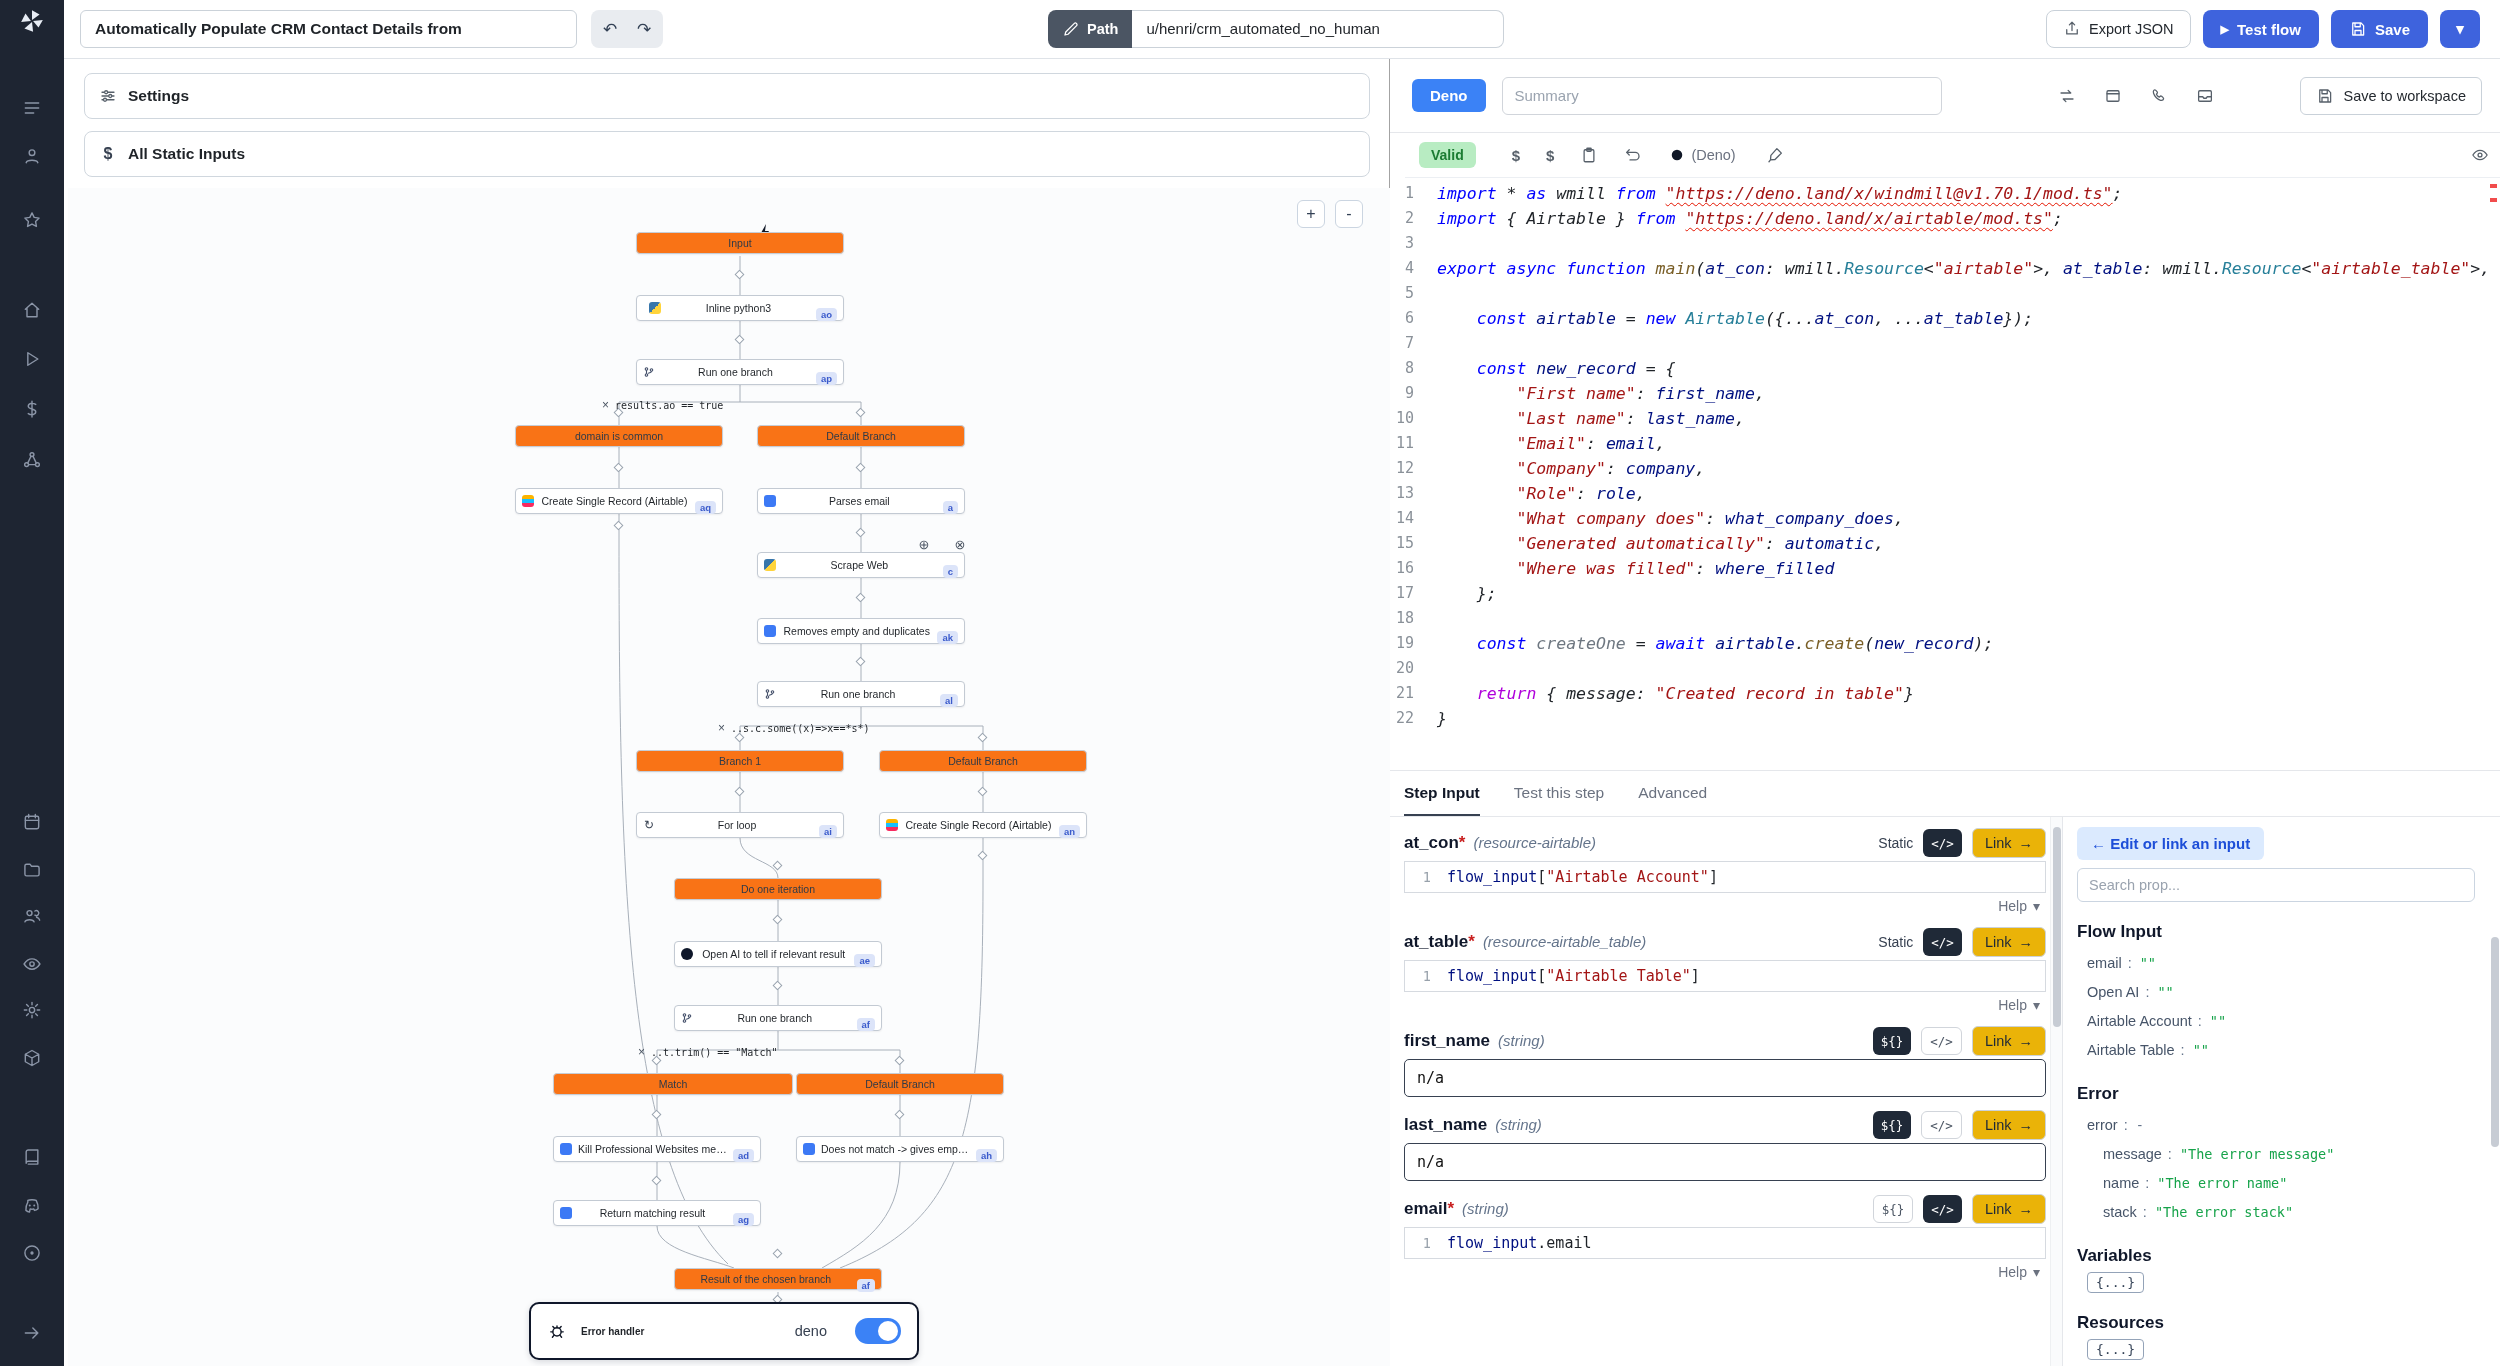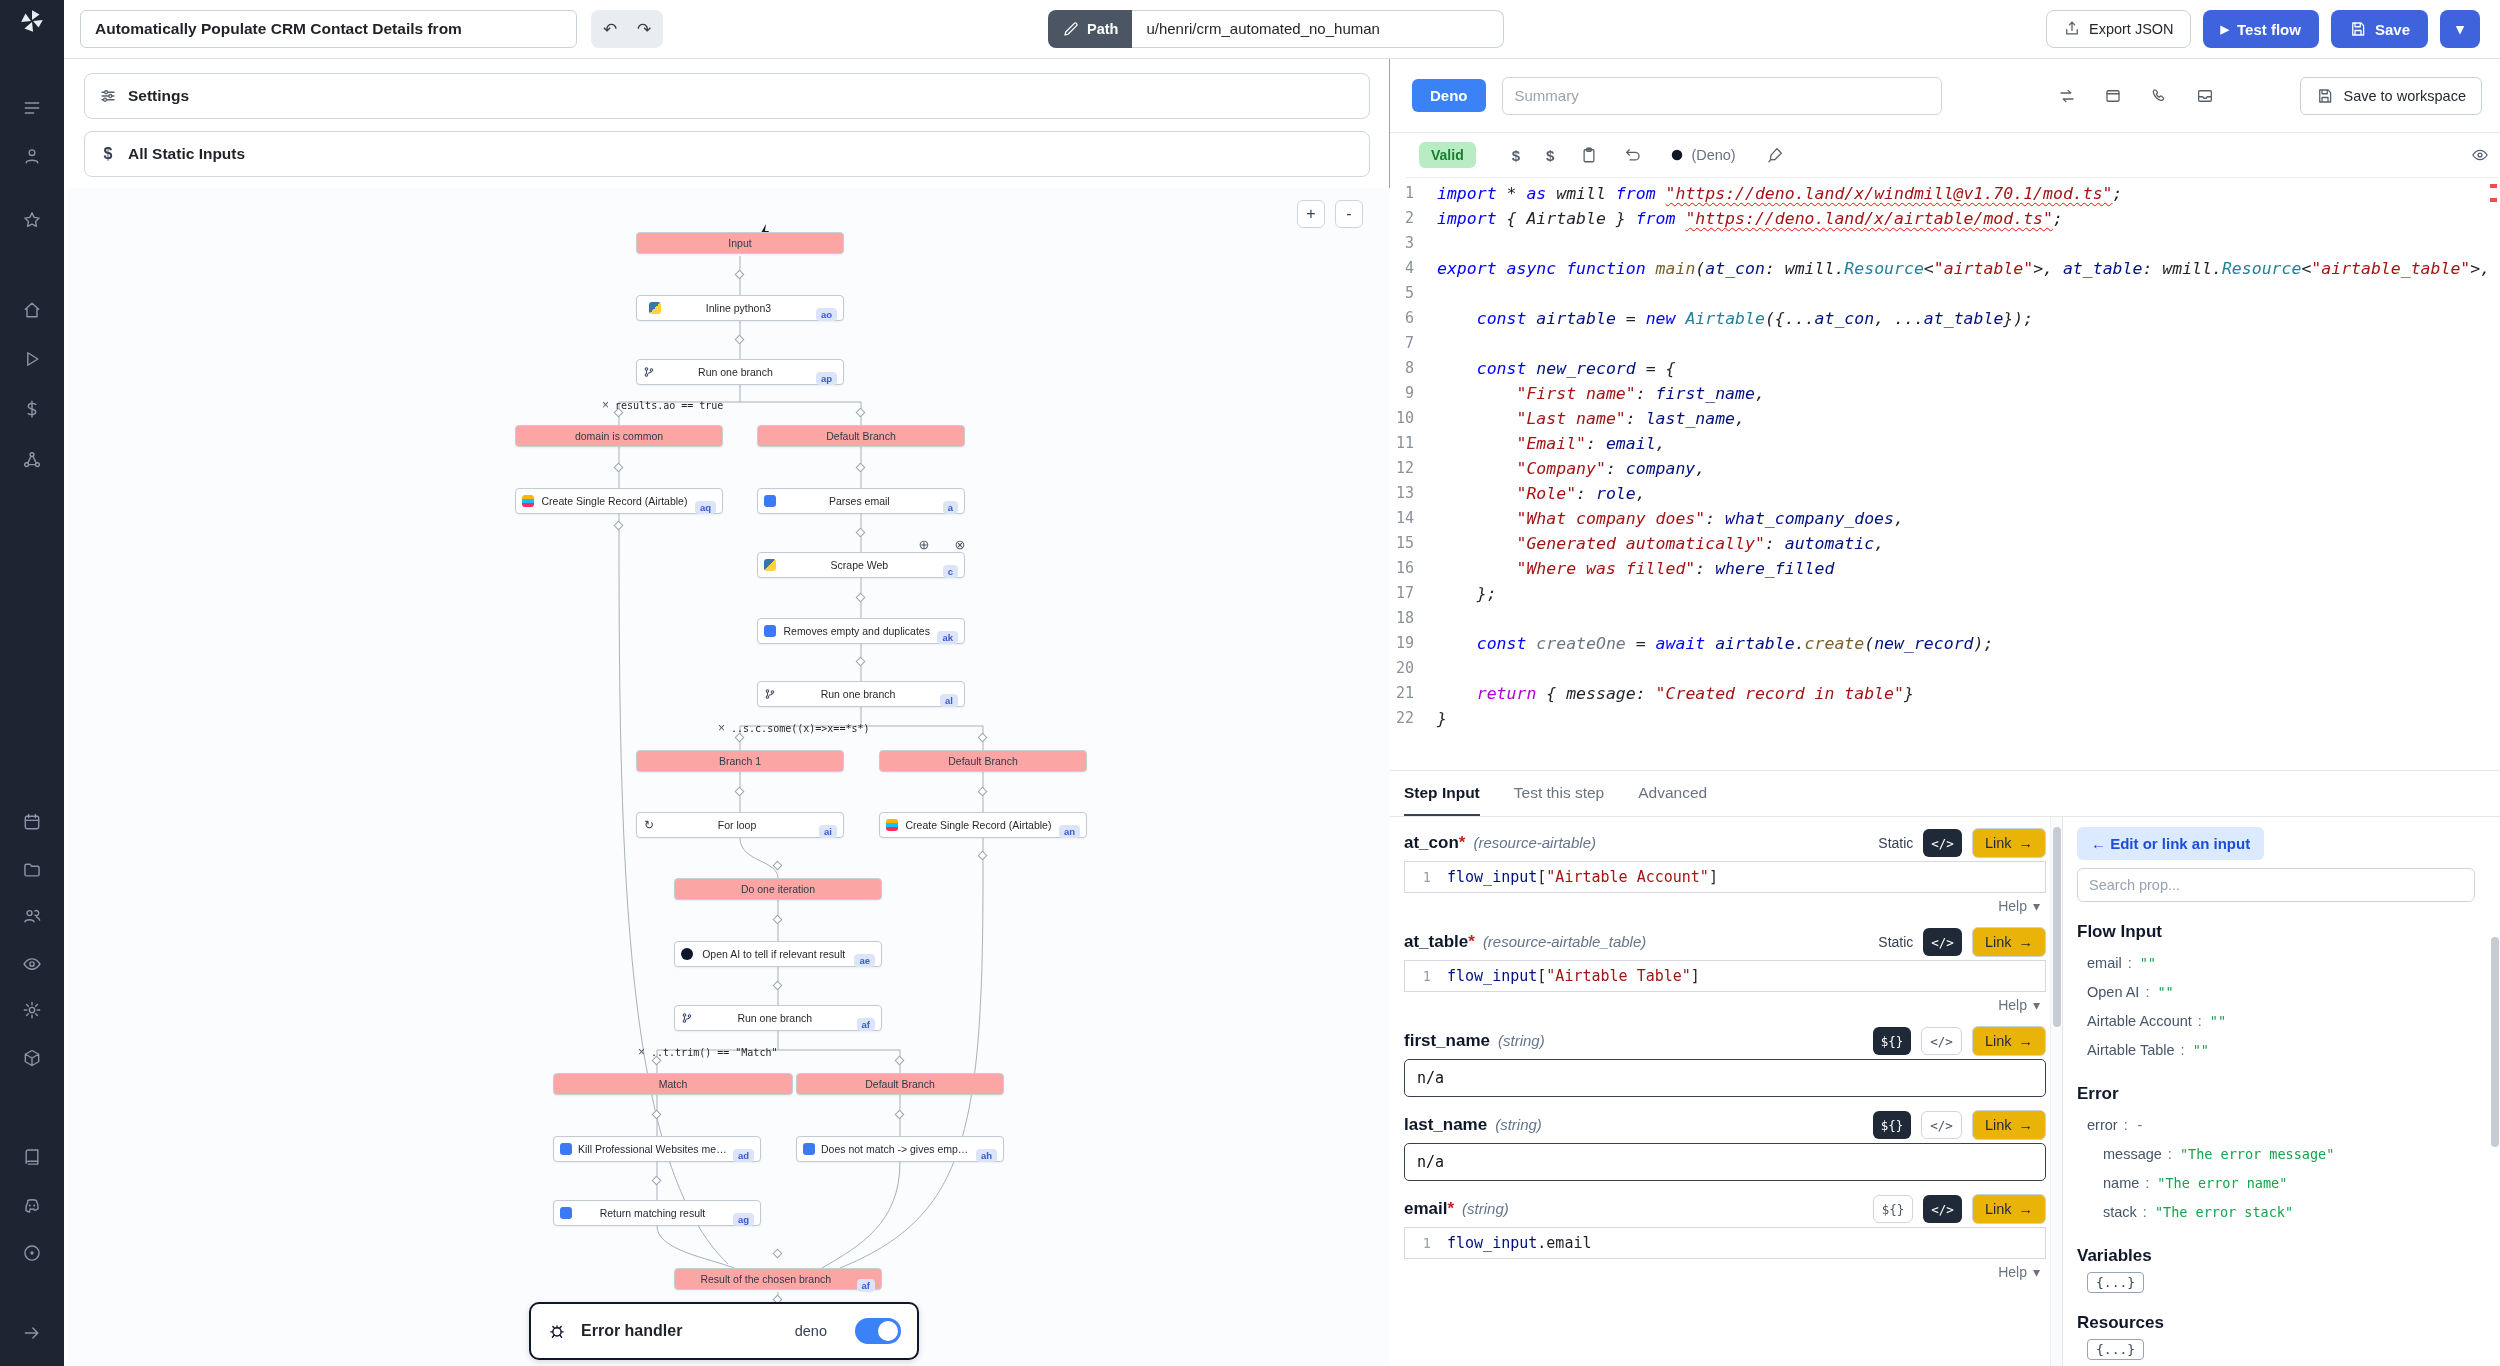--- a/index.html
+++ b/index.html
@@ -44,41 +44,41 @@
   #settings-bar { top:14px; }
   #static-bar { top:72px; }
   .bar-dollar { font-weight:700; font-size:16px; color:#374151; width:18px; text-align:center; }
   #canvas { position:absolute; left:0; top:129px; width:1326px; height:1178px; background:#fbfcfd; overflow:hidden; }
   #edges { position:absolute; left:0; top:0; }
   #nodes { position:absolute; left:0; top:0; width:100%; height:100%; }
   .node { position:absolute; height:26px; background:#fff; border:1px solid #c3cad3; border-radius:4px;
     display:flex; align-items:center; gap:6px; padding:0 6px; font-size:10.5px; color:#1f2328;
     box-shadow:0 1px 2px rgba(15,23,42,.06); }
   .node .nlabel { flex:1; text-align:center; white-space:nowrap; overflow:hidden; text-overflow:ellipsis; }
-  .node.header, .node.result { background:#fca5a5; border-color:#c6cdd6; height:22px; color:#2f3a48; }
+  .node.header, .node.result { background:#f97316; border-color:#c6cdd6; height:22px; color:#2f3a48; }
   .nbadge { background:#dce4f9; color:#3b5bcc; font-size:9.5px; font-weight:700; padding:1px 5px;
     border-radius:4px; flex:none;margin-top:12px; }
   .nicon { width:12px; height:12px; border-radius:3px; flex:none; display:flex; align-items:center; justify-content:center; }
   .nicon.python { background:linear-gradient(135deg,#3776ab 50%,#ffd43b 50%); }
   .nicon.airtable { background:linear-gradient(180deg,#fcb400 33%,#18bfff 33%,#18bfff 66%,#f82b60 66%); }
   .nicon.script { background:#3c79f5; }
   .nicon.openai { background:#0f172a; border-radius:50%; }
   .nicon.loop { font-size:12px; color:#374151; }
   .dmd { position:absolute; width:7px; height:7px; background:#fff; border:1px solid #9aa4b0; transform:rotate(45deg); }
   .elabel { position:absolute; transform:translateY(-50%); display:flex; align-items:center; gap:6px;
     font-family:"DejaVu Sans Mono", monospace; font-size:10px; color:#1f2328; white-space:nowrap; }
   .elabel .xmark { font-size:12px; color:#4b5563; font-family:"Liberation Sans",sans-serif; }
   .pcirc { position:absolute; font-size:13px; color:#4b5563; transform:translate(-50%,-50%); }
   #zoom-controls { position:absolute; left:1229px; top:12px; display:flex; gap:10px; }
   #zoom-controls button { width:28px; height:28px; background:#fff; border:1px solid #cbd5e1; border-radius:6px;
     font-size:16px; color:#334155; line-height:1; }
   #error-handler { position:absolute; left:461px; top:1114px; width:390px; height:58px; background:#fff;
     border:2.5px solid #0f172a; border-radius:10px; display:flex; align-items:center; gap:14px; padding:0 16px;
     box-shadow:0 2px 6px rgba(15,23,42,.15); }
-  #error-handler .eh-label { font-size:16px; font-weight:600; }
+  #error-handler .eh-label { font-size:10px; font-weight:600; }
   #error-handler .eh-lang { margin-left:auto; font-size:14.5px; color:#374151; margin-right:14px; }
   .switch { width:46px; height:26px; background:#3b82f6; border-radius:13px; position:relative; flex:none; display:inline-block; }
   .switch .knob { position:absolute; right:3px; top:3px; width:20px; height:20px; background:#fff; border-radius:50%; }
 
   
   #right-panel { position:absolute; left:1390px; top:59px; width:1110px; height:1307px; background:#fff; }
   #editor-header { position:absolute; left:0; top:0; width:1110px; height:74px; border-bottom:1px solid #e5e7eb;
     display:flex; align-items:center; }
   #lang-badge { margin-left:22px; background:#3b82f6; color:#fff; font-size:15px; font-weight:600;
     padding:8px 18px; border-radius:6px; }

